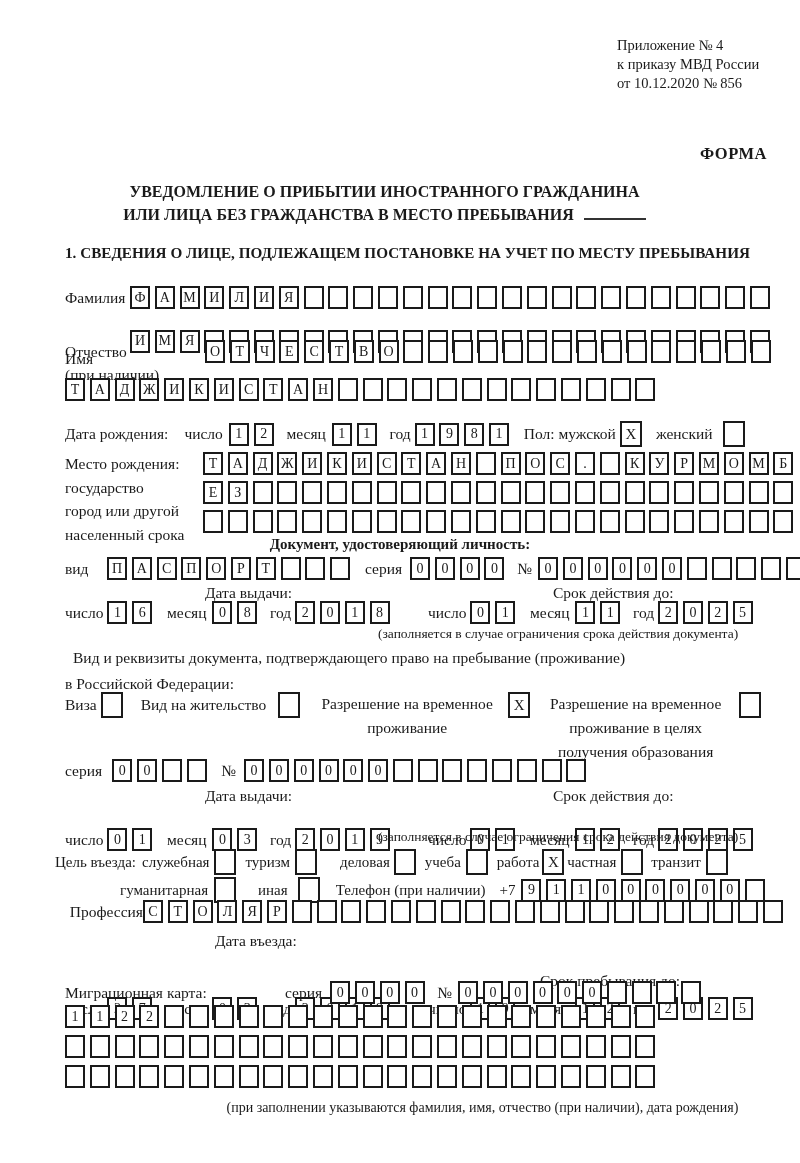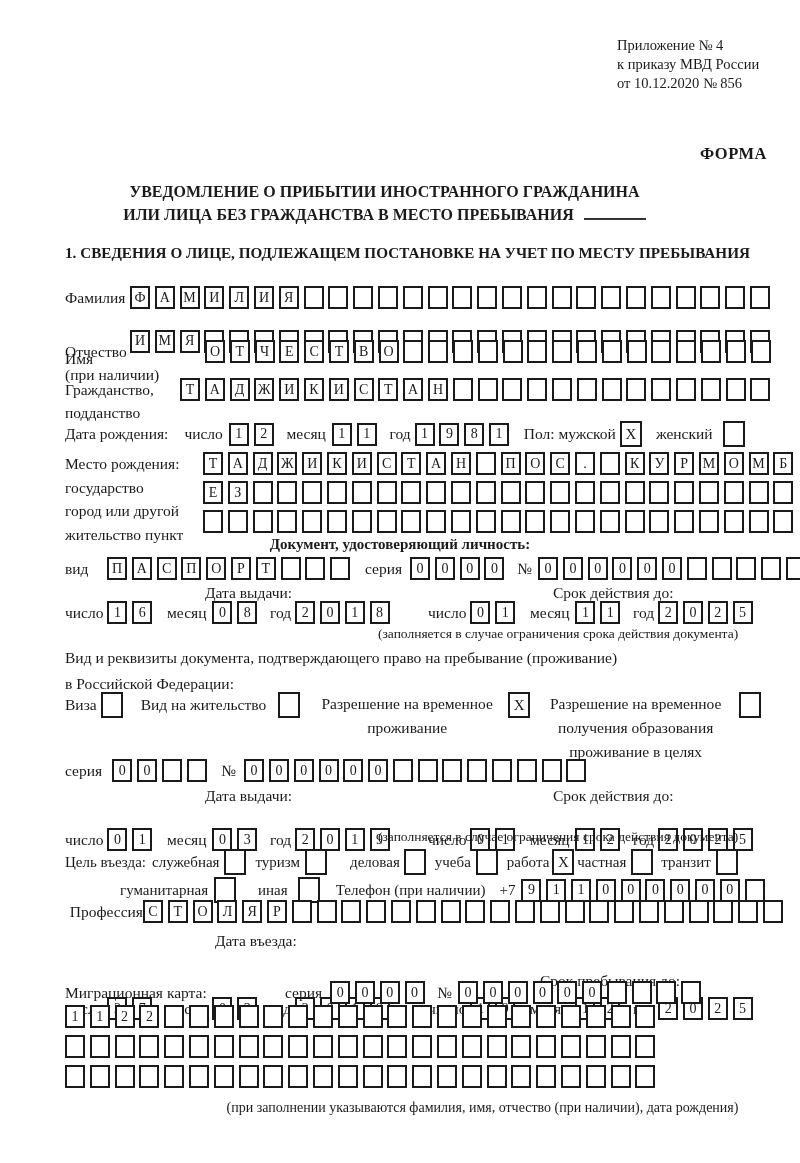--- a/index.html
+++ b/index.html
@@ -147,24 +147,20 @@
       <span class="cell"></span>
       <span class="cell"></span>
       <span class="cell"></span>
       <span class="cell"></span>
       <span class="cell"></span>
       <span class="cell"></span>
     </span>
 </div>
 
 <div class="abs rowtop" style="left:65px; top:378px;">
-  <span class="col lh" style="width:115px;">
-    <span class="lbl">Гражданство,</span>
-    <span class="lbl">подданство</span>
-  </span>
   <span class="cells">
       <span class="cell">Т</span>
       <span class="cell">А</span>
       <span class="cell">Д</span>
       <span class="cell">Ж</span>
       <span class="cell">И</span>
       <span class="cell">К</span>
       <span class="cell">И</span>
       <span class="cell">С</span>
       <span class="cell">Т</span>
@@ -209,21 +205,21 @@
   <span class="cb">X</span>
   <span class="lbl" style="margin-left:14px; margin-right:10px;">женский</span>
   <span class="cb"></span>
 </div>
 
 <div class="abs rowtop" style="left:65px; top:452px;">
   <span class="col" style="width:138px; line-height:23.5px;">
     <span class="lbl">Место рождения:</span>
     <span class="lbl">государство</span>
     <span class="lbl">город или другой</span>
-    <span class="lbl">жительство пункт</span>
+    <span class="lbl">населенный срока</span>
   </span>
   <span class="col">
     <span class="cells mb6">
         <span class="cell">Т</span>
         <span class="cell">А</span>
         <span class="cell">Д</span>
         <span class="cell">Ж</span>
         <span class="cell">И</span>
         <span class="cell">К</span>
         <span class="cell">И</span>
@@ -378,37 +374,37 @@
         <span class="cell">2</span>
         <span class="cell">0</span>
         <span class="cell">2</span>
         <span class="cell">5</span>
       </span>
   </div>
 </div>
 
 <div class="abs small" style="left:378px; top:626px;">(заполняется в случае ограничения срока действия документа)</div>
 
-<div class="abs lbl" style="left:65px; top:649px;">Вид и реквизиты документа, подтверждающего право на пребывание (проживание)</div>
+<div class="abs lbl" style="left:73px; top:649px;">Вид и реквизиты документа, подтверждающего право на пребывание (проживание)</div>
 <div class="abs lbl" style="left:65px; top:675px;">в Российской Федерации:</div>
 
 <div class="abs rowtop" style="left:65px; top:692px;">
   <span class="lbl" style="line-height:26px;">Виза</span>
   <span class="cb" style="margin-left:4px;"></span>
   <span class="lbl" style="margin-left:18px; line-height:26px;text-align:right;">Вид на жительство</span>
   <span class="cb" style="margin-left:12px;"></span>
   <span class="col center" style="width:190px; margin-left:12px; line-height:24px;">
     <span class="lbl">Разрешение на временное</span>
     <span class="lbl">проживание</span>
   </span>
   <span class="cb" style="margin-left:6px;">X</span>
   <span class="col center" style="width:195px; margin-left:8px; line-height:24px;">
     <span class="lbl">Разрешение на временное</span>
+    <span class="lbl">проживание в целях</span>
     <span class="lbl">получения образования</span>
-    <span class="lbl">проживание в целях</span>
   </span>
   <span class="cb" style="margin-left:6px;"></span>
 </div>
 
 <div class="abs row" style="left:65px; top:759px;">
   <span class="lbl" style="margin-right:10px;">серия</span>
   <span class="cells">
       <span class="cell">0</span>
       <span class="cell">0</span>
       <span class="cell"></span>
@@ -472,21 +468,21 @@
         <span class="cell">2</span>
         <span class="cell">0</span>
         <span class="cell">2</span>
         <span class="cell">5</span>
       </span>
   </div>
 </div>
 
 <div class="abs small" style="left:378px; top:829px;">(заполняется в случае ограничения срока действия документа)</div>
 
-<div class="abs row f15" style="left:65px; top:849px;">
+<div class="abs row f15" style="left:55px; top:849px;">
   <span class="lbl">Цель въезда:</span>
   <span class="lbl" style="margin-left:6px; margin-right:5px;">служебная</span>
   <span class="cb"></span>
   <span class="lbl" style="margin-left:9px; margin-right:5px;">туризм</span>
   <span class="cb"></span>
   <span class="lbl" style="margin-left:23px; margin-right:4px;">деловая</span>
   <span class="cb"></span>
   <span class="lbl" style="margin-left:9px; margin-right:5px;">учеба</span>
   <span class="cb"></span>
   <span class="lbl" style="margin-left:9px; margin-right:3px;">работа</span>

